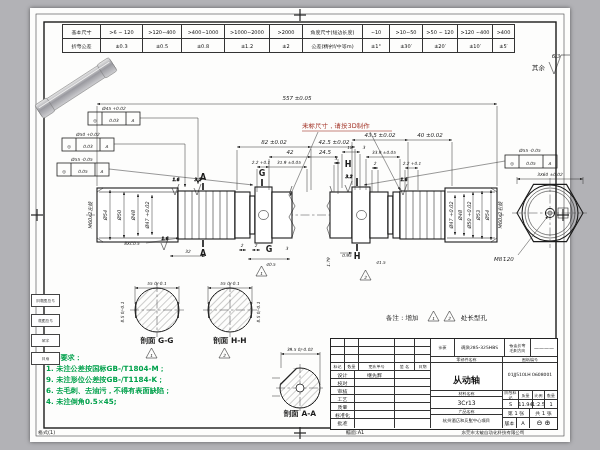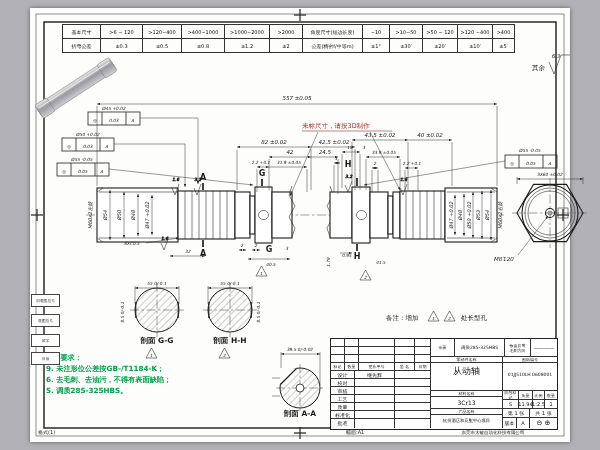--- a/index.html
+++ b/index.html
@@ -426,23 +426,24 @@
             <td>±20′</td>
             <td>±10′</td>
             <td>±5′</td>
       </tr>
     </tbody>
       </table>
   </div>
 
   <div id="techreq">
     <div>技术要求：</div>
+    <div>1. 未注公差按国标GB-/T1804-M；</div>
     <div>9. 未注形位公差按GB-/T1184-K；</div>
     <div>6. 去毛刺、去油污，不得有表面缺陷；</div>
-    <div>5. 调质285-325HBS。</div>
+    <div>4. 未注倒角0.5×45;</div>
   </div>
 
   <div id="tblock">
 
     <div class="cell" style="left:0;top:0;width:14px;height:8px;"></div>
       <div class="cell" style="left:14px;top:0;width:14px;height:8px;"></div>
       <div class="cell" style="left:28px;top:0;width:36px;height:8px;"></div>
       <div class="cell" style="left:64px;top:0;width:20px;height:8px;"></div>
       <div class="cell" style="left:84px;top:0;width:16px;height:8px;"></div>
     <div class="cell" style="left:0;top:8px;width:14px;height:8px;"></div>
@@ -486,21 +487,21 @@
 
     <div class="cell hdr" style="left:100px;top:0;width:24px;height:18px;">涂覆</div>
     <div class="cell" style="left:124px;top:0;width:50px;height:18px;font-size:4.5px;">调质285-325HBS</div>
     <div class="cell hdr" style="left:174px;top:0;width:26px;height:18px;flex-direction:column;">
         <span>钣金折弯</span>
         <span>毛刺方向</span>
       </div>
     <div class="cell" style="left:200px;top:0;width:26px;height:18px;border-right:none;">————</div>
     <div class="cell" style="left:100px;top:18px;width:72px;height:34px;flex-direction:column;justify-content:flex-start;">
       <span class="hdr" style="border-bottom:1px solid #333;width:100%;display:block;">零部件名称</span>
-      <span style="font-size:9px;font-weight:normal;margin-top:2px;">从动轴</span>
+      <span style="font-size:9px;font-weight:bold;margin-top:11px;">从动轴</span>
     </div>
     <div class="cell" style="left:172px;top:18px;width:54px;height:34px;border-right:none;flex-direction:column;justify-content:flex-start;">
       <span class="hdr" style="border-bottom:1px solid #333;width:100%;display:block;">图纸编号</span>
       <span style="font-size:4.5px;margin-top:9px;">01JJ510LH 0608001</span>
     </div>
     <div class="cell" style="left:100px;top:52px;width:72px;height:18px;flex-direction:column;justify-content:flex-start;">
       <span class="hdr" style="border-bottom:1px solid #333;width:100%;display:block;">材料名称</span>
       <span style="font-size:6px;margin-top:2px;">3Cr13</span>
     </div>
     <div class="cell hdr" style="left:172px;top:52px;width:16px;height:9px;">阶段标记</div>

